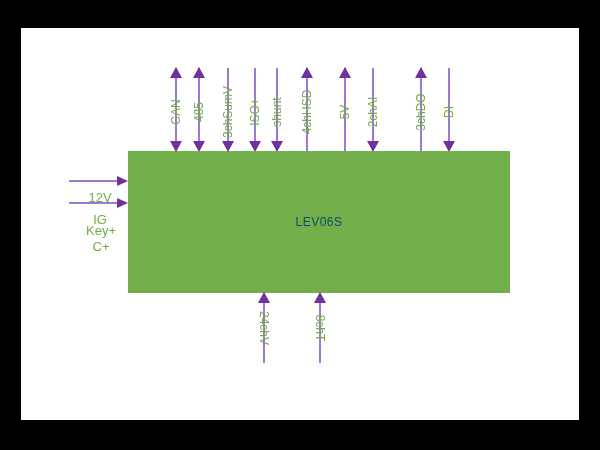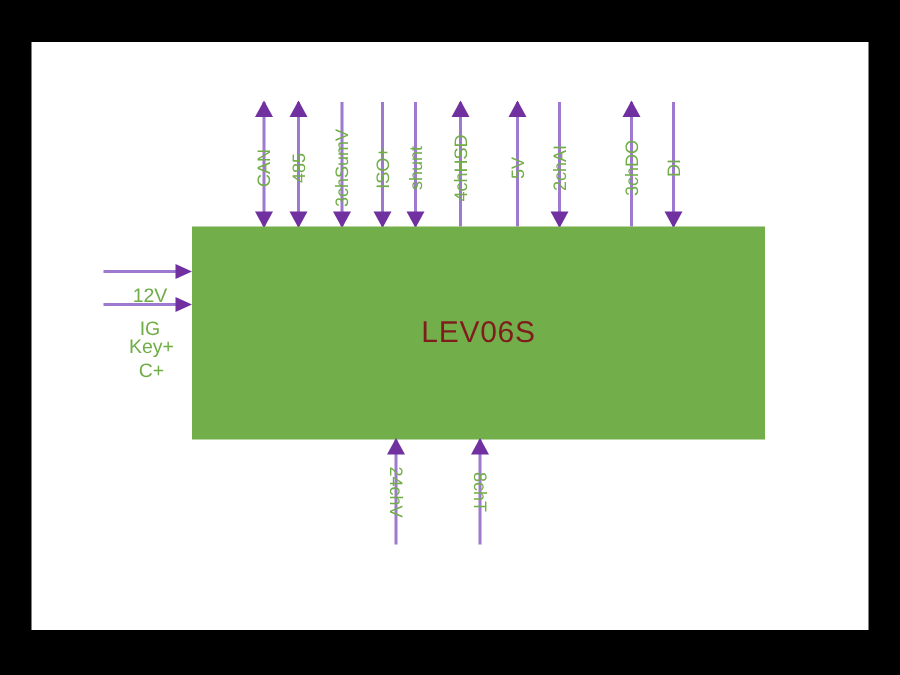--- a/index.html
+++ b/index.html
@@ -12,21 +12,21 @@
   .canvas {
     position:absolute; left:21px; top:28px; width:558px; height:392px;
     background:#ffffff;
   }
   .device-box {
     position:absolute; left:107px; top:123px; width:382px; height:142px;
     background:var(--green, #72ae49);
     display:flex; align-items:center; justify-content:center;
   }
   .device-title {
-    color:#7f1d1d; font-size:20px; letter-spacing:0.5px;
+    color:#0c4a6e; font-size:12px; letter-spacing:0.5px;
   }
   
   .port { position:absolute; width:0; }
   .port-top { top:40px; height:83px; }
   .port-bottom { top:265px; height:70px; }
   .vline {
     position:absolute; left:-0.75px; top:0; bottom:0; width:1.5px;
     background:var(--line, #9d7ad0);
   }
   .head { width:0; height:0; position:absolute; }

